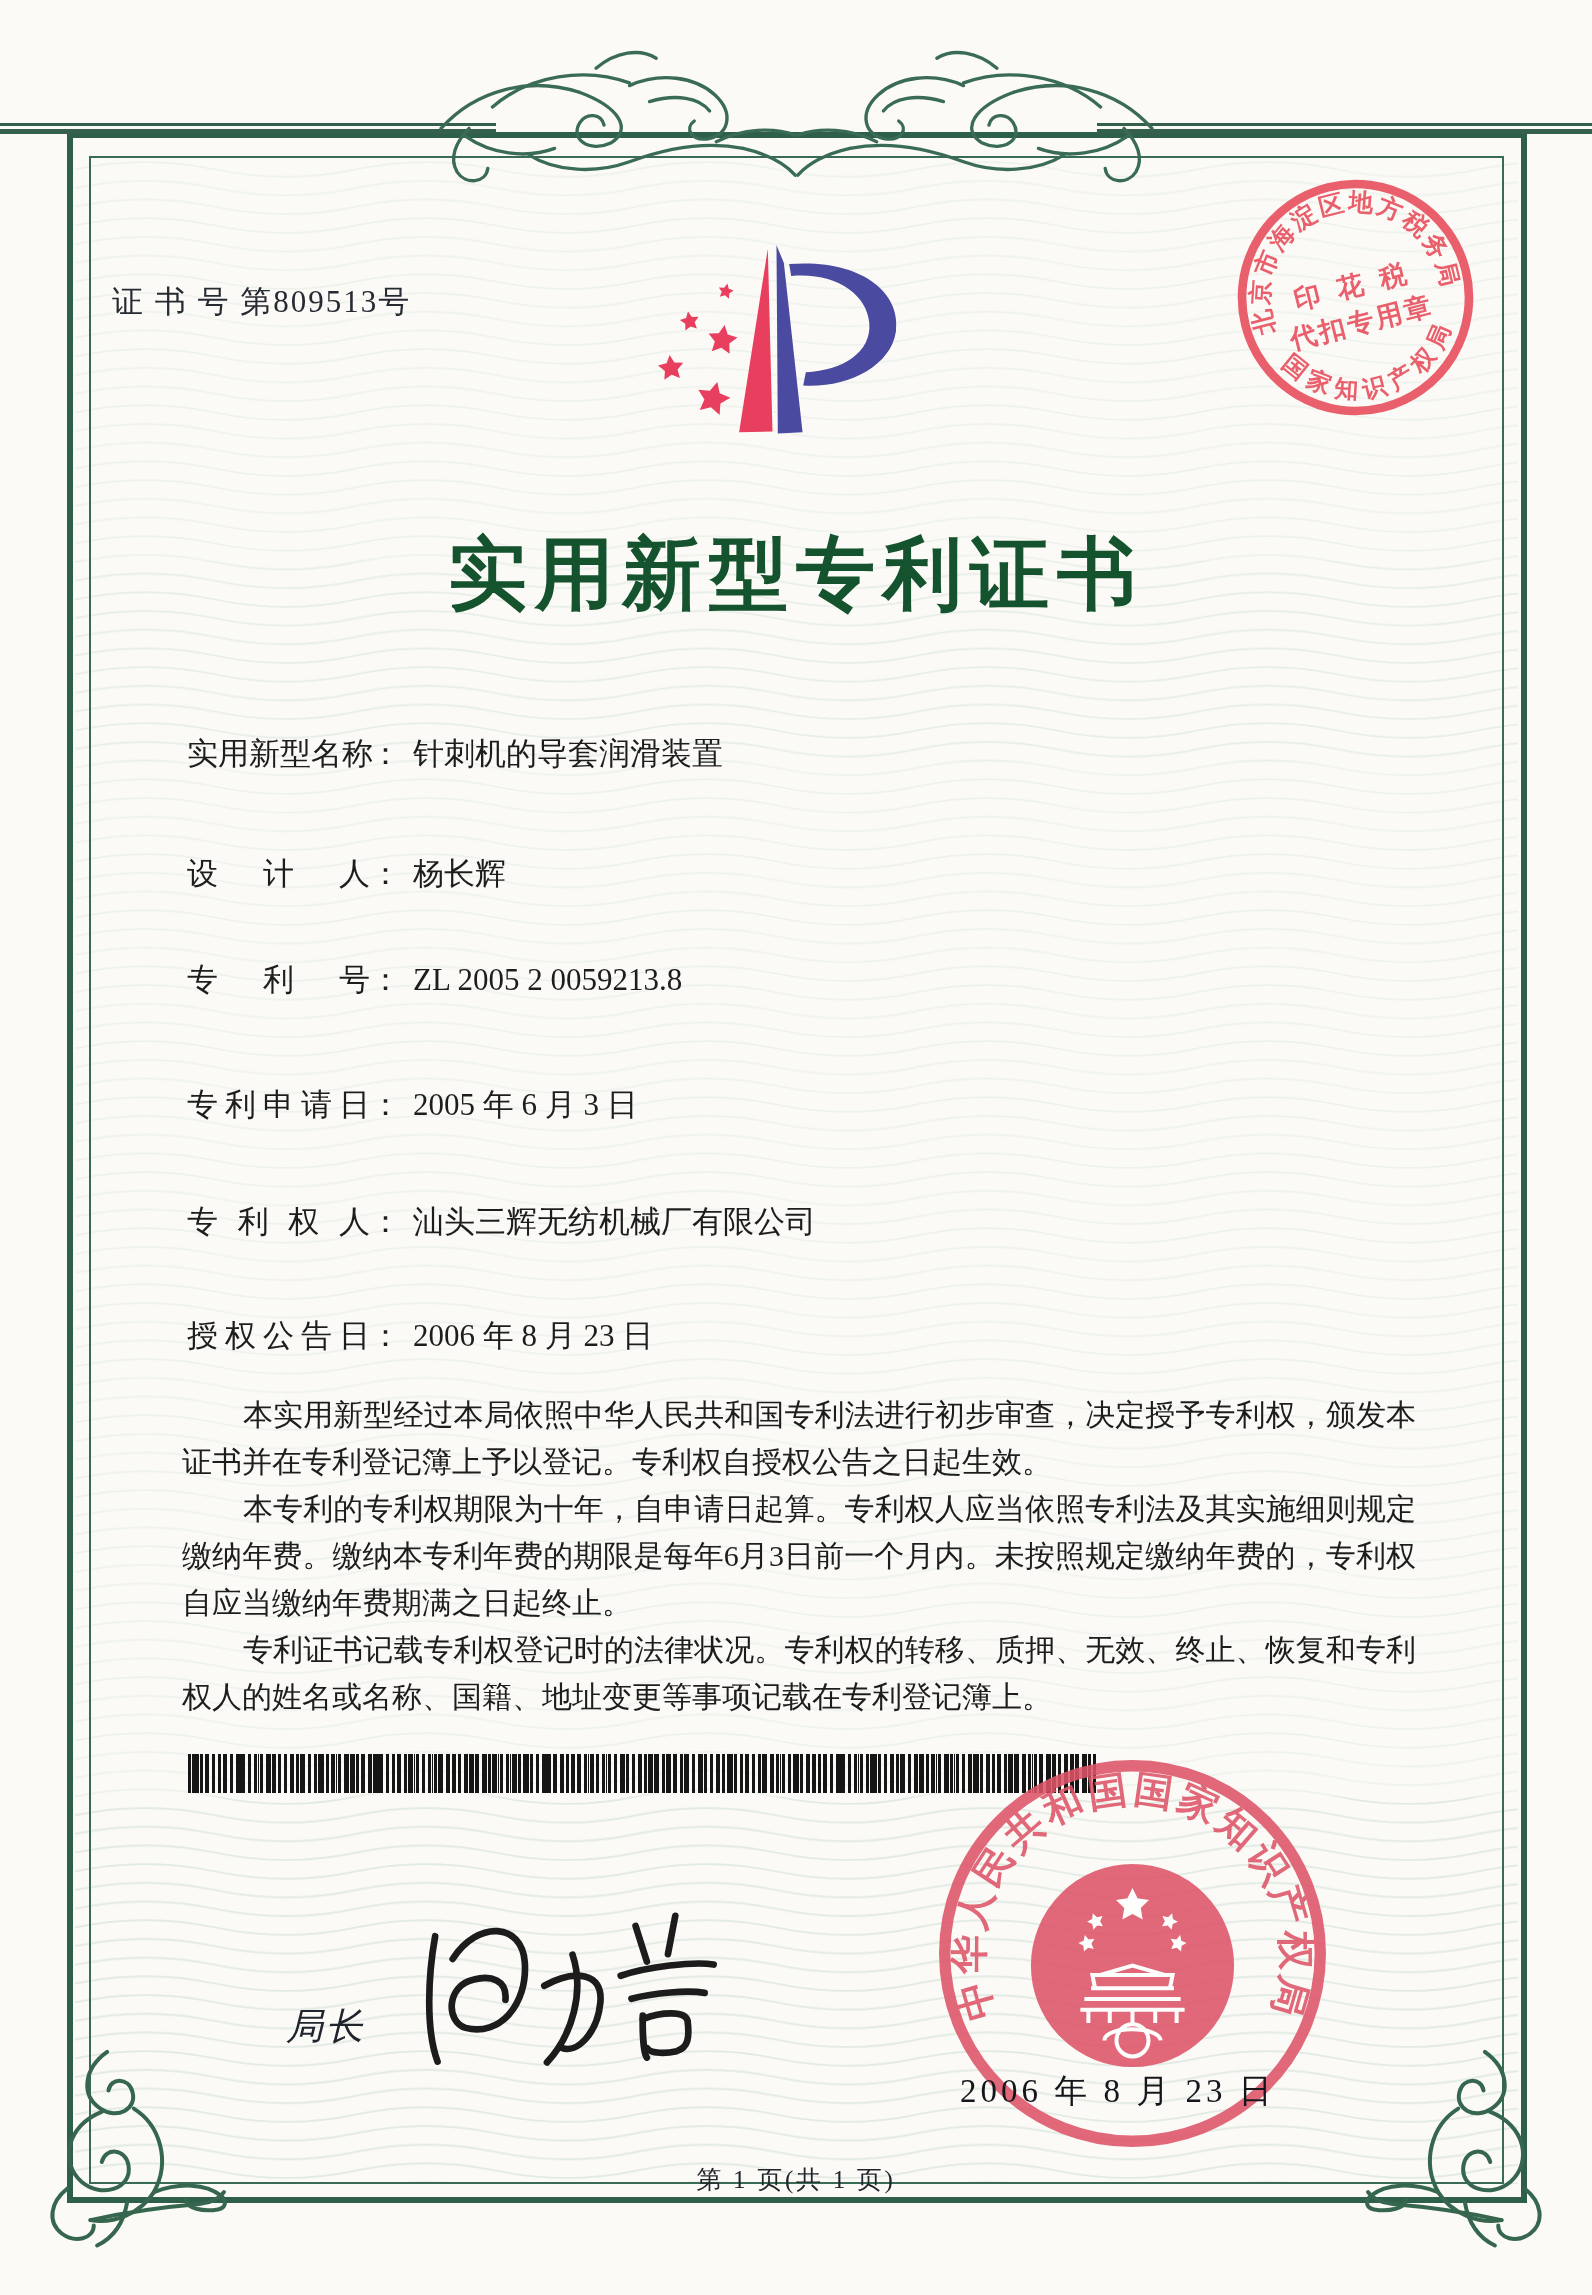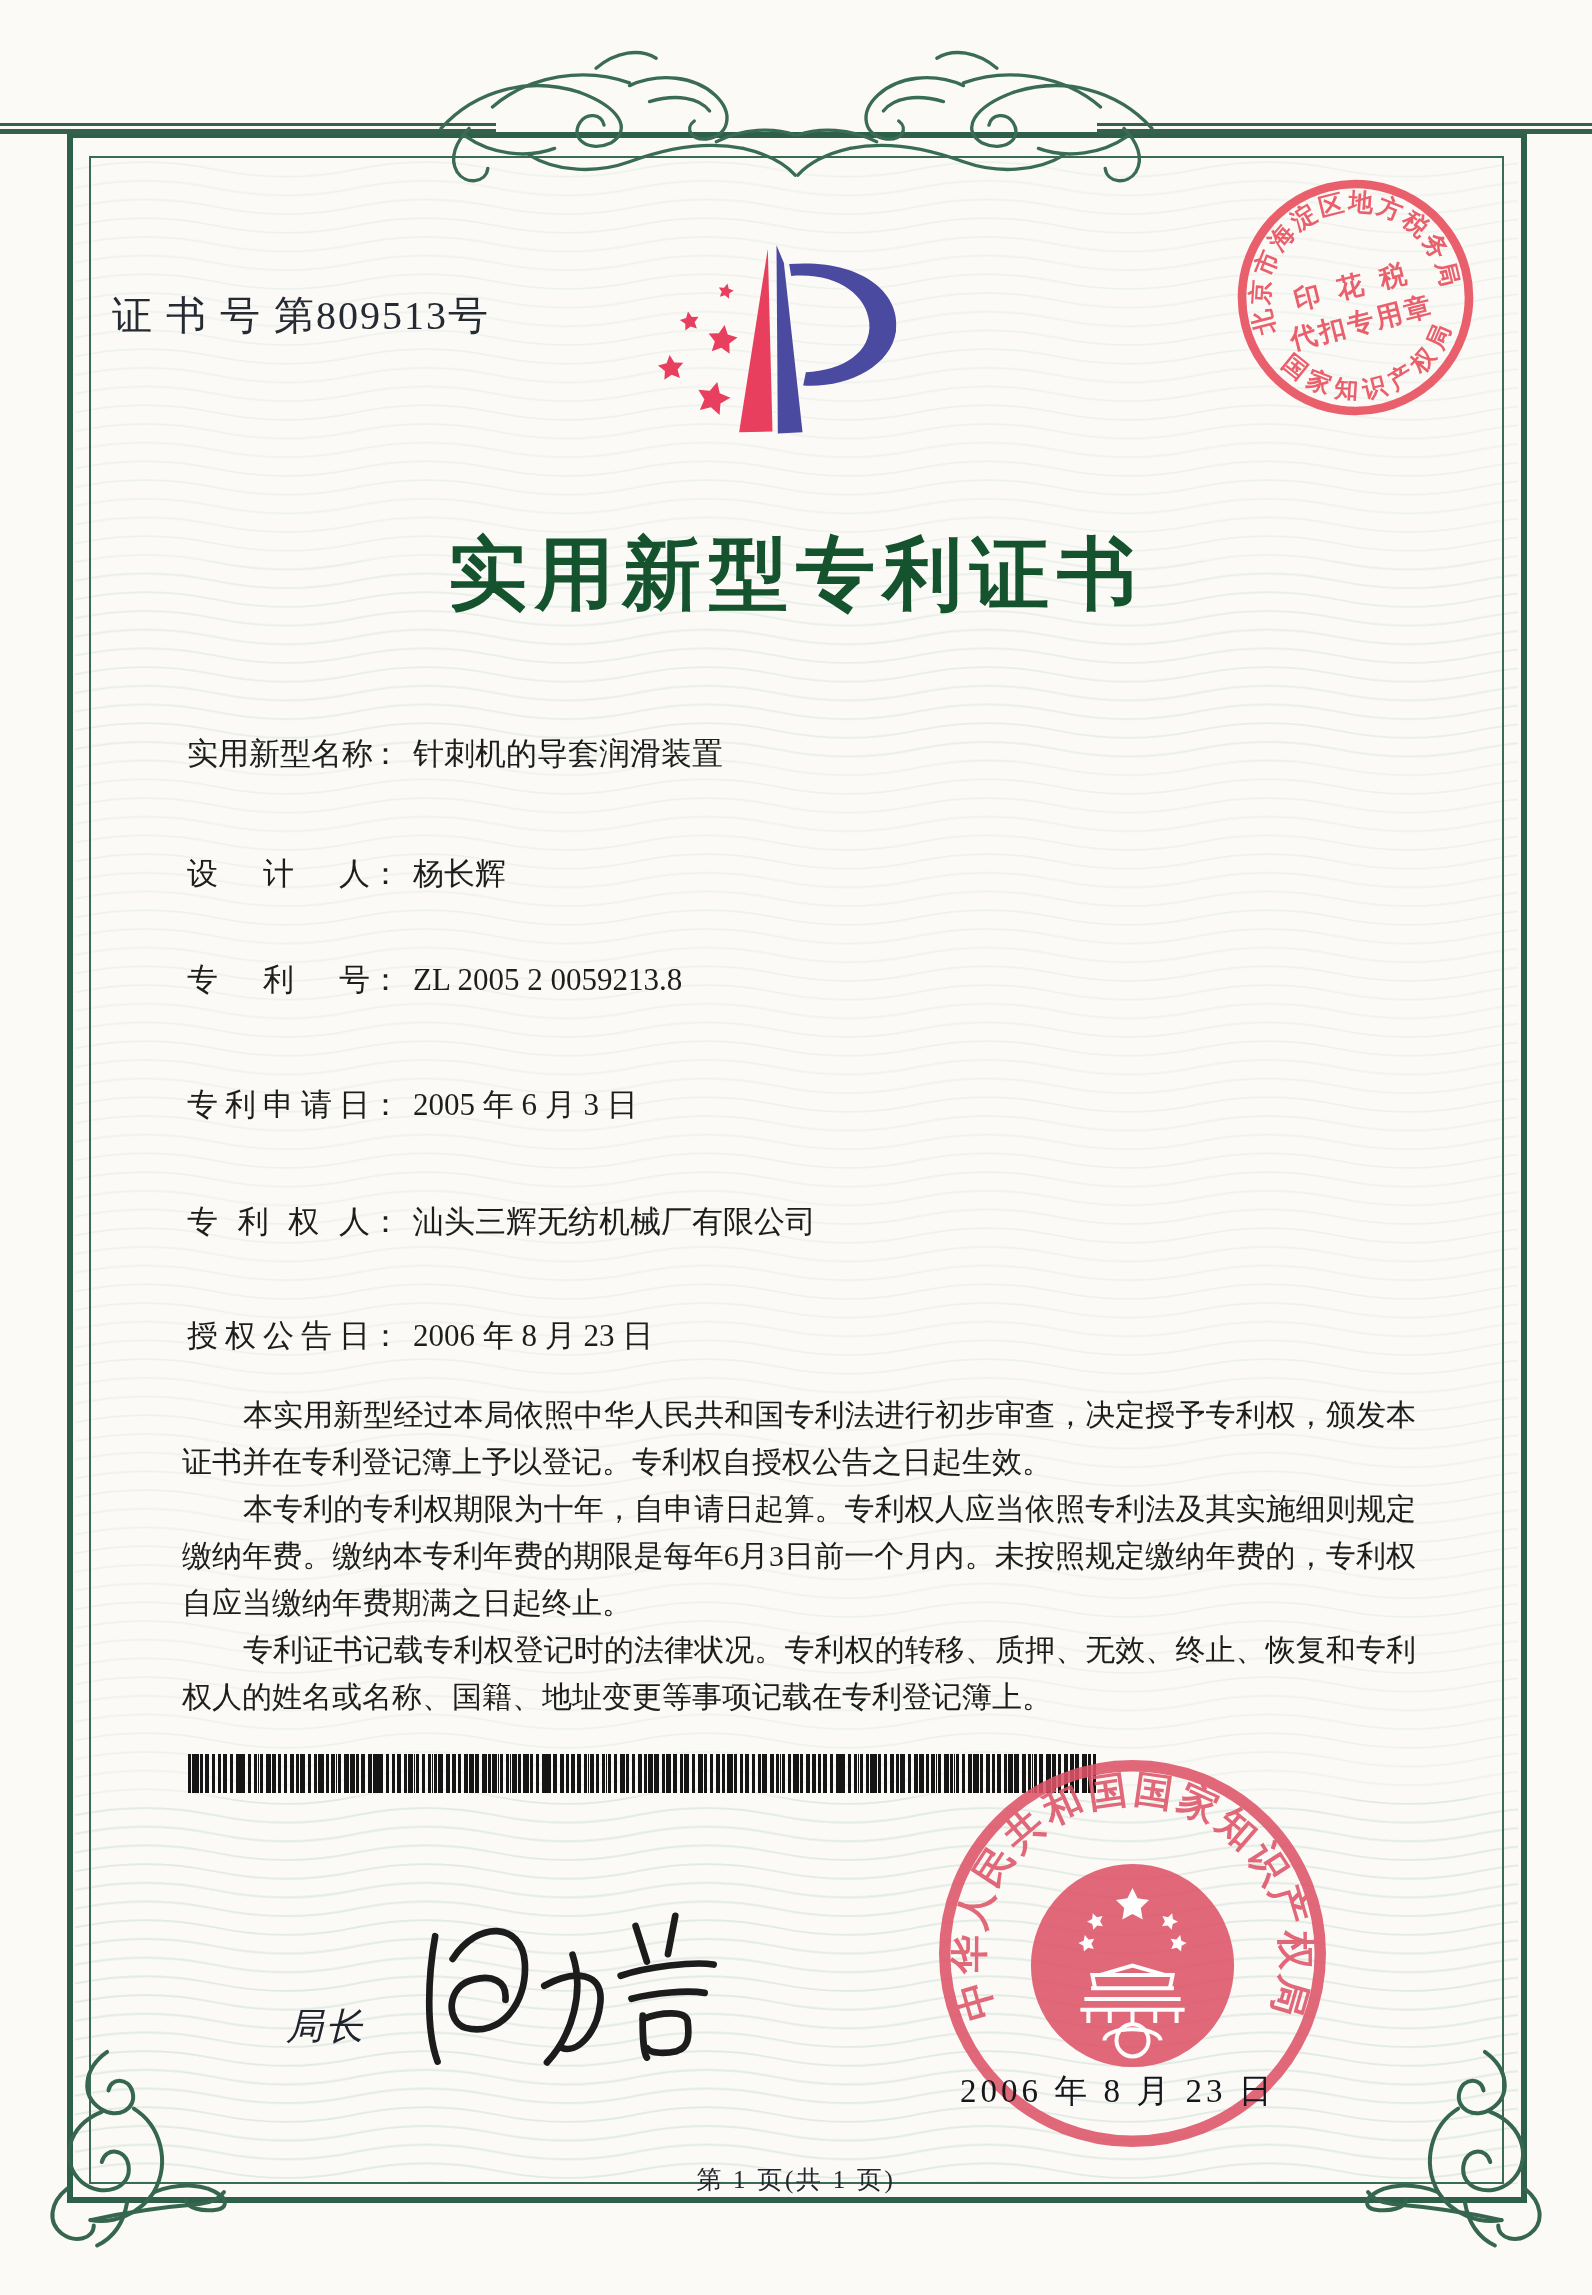--- a/index.html
+++ b/index.html
@@ -9,21 +9,21 @@
     font-family:"Liberation Serif","DejaVu Serif",serif;color:#1d1d1d;
   }
   .abs{position:absolute;}
   
   .frame-outer{left:67px;top:132px;right:65px;bottom:92px;border:6px solid #2e5f4a;}
   .frame-inner{left:89px;top:156px;right:88px;bottom:111px;border:2px solid #3a6b54;}
   
   .orn-line{background:#35604c;height:2.7px;}
   .orn-line.thick{height:4.7px;}
   
-  .cert-no{left:112px;top:288px;font-size:40px;letter-spacing:2px;color:#262a33;}
+  .cert-no{left:112px;top:281px;font-size:31px;letter-spacing:2px;color:#262a33;}
   .doc-title{left:0;right:0;top:522px;text-align:center;font-size:79px;font-weight:bold;letter-spacing:8px;color:#14532d;}
   
   .fields{left:187px;top:733px;width:1236px;font-size:31px;}
   .field-row{position:absolute;left:0;white-space:nowrap;}
   .f-label{display:inline-block;width:183px;text-align:justify;text-align-last:justify;}
   .f-colon{display:inline-block;}
   .f-value{display:inline-block;margin-left:12px;}
   
   .body-text{left:182px;top:1391px;width:1234px;font-size:30px;line-height:47px;text-align:justify;}
   .body-text p{margin:0;text-indent:61px;}

